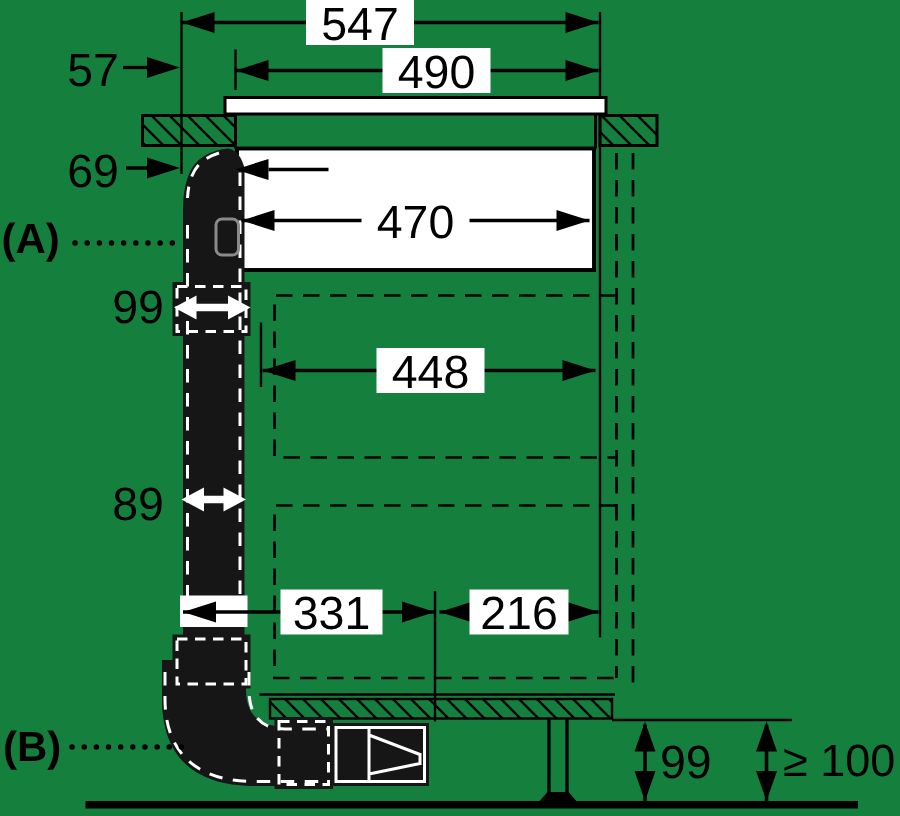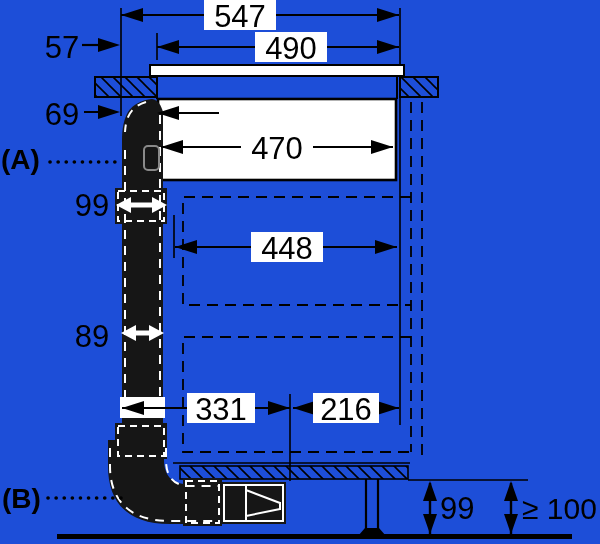--- a/index.html
+++ b/index.html
@@ -1,16 +1,16 @@
 <!DOCTYPE html>
 <html><head>
 <meta charset="utf-8">
 <style>
   html,body{margin:0;padding:0;background:#ffffff;}
-  .stage{width:600px;height:544px;position:relative;background:#1d4ed8;overflow:hidden;
+  .stage{width:600px;height:544px;position:relative;background:#15803d;overflow:hidden;
          font-family:"Liberation Sans",sans-serif;}
   svg{display:block;}
   text{font-family:"Liberation Sans",sans-serif;fill:#000;}
   .dimtxt{font-size:31px;}
   .dimtxt-s{font-size:30px;}
   .seclbl{font-size:28px;font-weight:bold;}
 </style>
 </head>
 <body>
 

